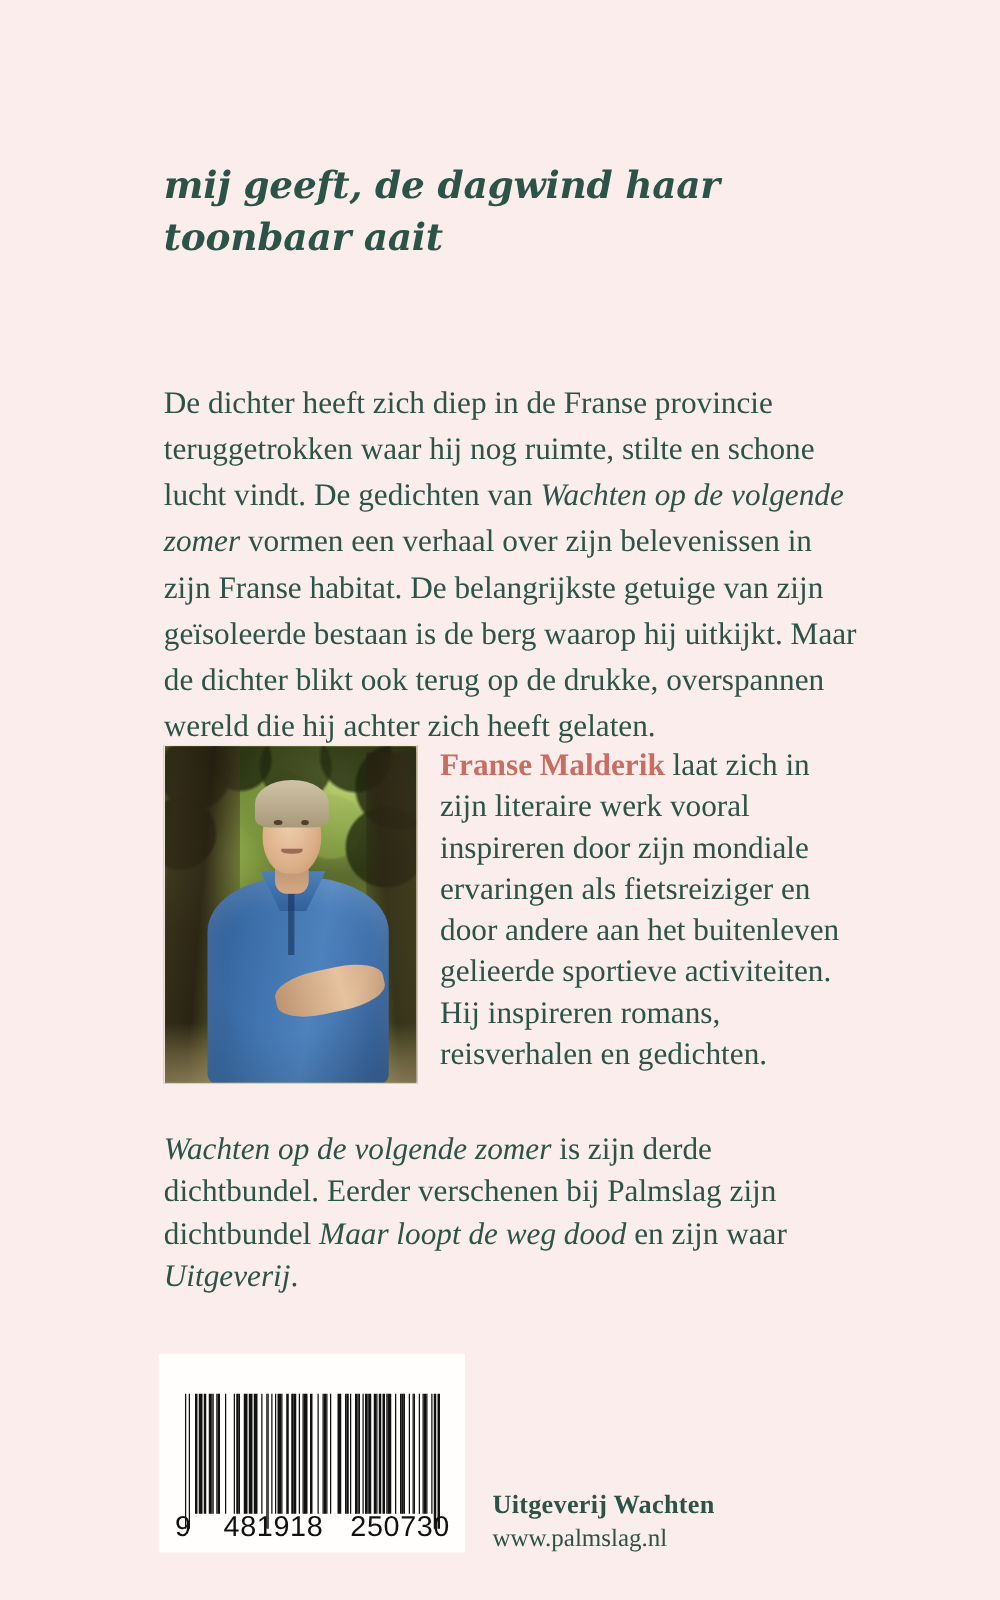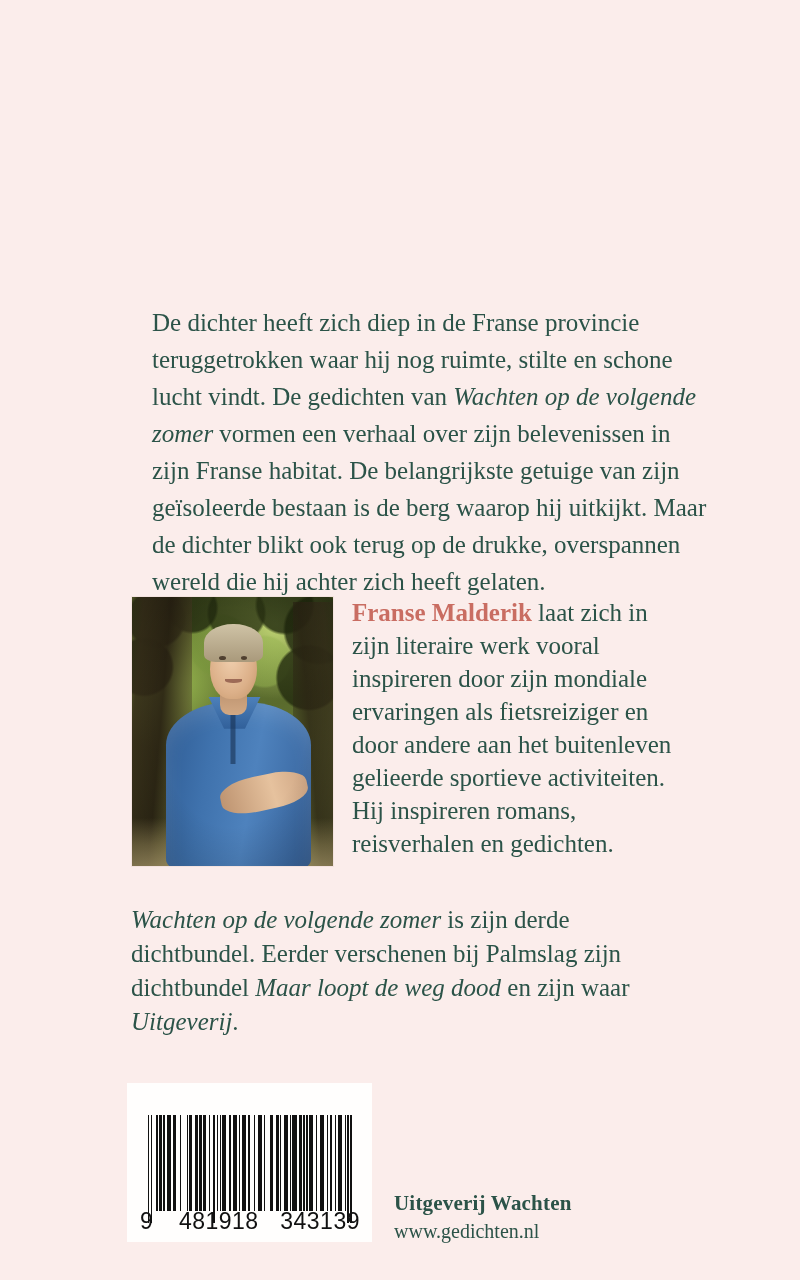--- a/index.html
+++ b/index.html
@@ -39,21 +39,20 @@
   
   .blurb {
     position: absolute;
     left: 131px;
     top: 279px;
     width: 560px;
     font-family: "Liberation Serif", serif;
     font-size: 25px;
     line-height: 37px;
     color: #2b5348;
-    margin-left: 21px;
   }
   .blurb i { font-style: italic; }
 
   
   .author-block {
     position: absolute;
     left: 131px;
     top: 596px;
     width: 560px;
     font-family: "Liberation Serif", serif;
@@ -257,20 +256,21 @@
     font-size: 20px;
     line-height: 28px;
   }
 </style>
 </head>
 <body>
 
 <div class="page">
 
   <div class="epigraph">
+    <div>mij geeft, de dagwind haar toonbaar aait</div>
   </div>
 
   <p class="blurb"><span>De dichter heeft zich diep in de Franse provincie teruggetrokken waar hij nog ruimte, stilte en schone lucht vindt. De gedichten van </span><i>Wachten op de volgende zomer</i><span> vormen een verhaal over zijn belevenissen in zijn Franse habitat. De belangrijkste getuige van zijn geïsoleerde bestaan is de berg waarop hij uitkijkt. Maar de dichter blikt ook terug op de drukke, overspannen wereld die hij achter zich heeft gelaten.</span></p>
 
   <div class="author-block">
     <div class="photo">
       <div class="sky"></div>
       <div class="foliage"></div>
       <div class="trunk"></div>
       <div class="trunk2"></div>
@@ -441,22 +441,22 @@
         <span class="" style="width:0.6756756756756757%;background:transparent"></span>
         <span class="" style="width:0.6756756756756757%;background:#111111"></span>
         <span class="" style="width:0.6756756756756757%;background:transparent"></span>
         <span class="g" style="width:0.6756756756756757%;background:#111111"></span>
         <span class="g" style="width:0.6756756756756757%;background:transparent"></span>
         <span class="g" style="width:0.6756756756756757%;background:#111111"></span>
       </div>
     <div class="bc-digits">
       <span class="lead">9</span>
       <span>481918</span>
-      <span>343139</span>
+      <span>250730</span>
     </div>
   </div>
 
   <div class="publisher">
     <div class="pub-name">Uitgeverij Wachten</div>
-    <div class="pub-url">www.gedichten.nl</div>
+    <div class="pub-url">www.palmslag.nl</div>
   </div>
 
 </div>
 
 </body></html>

